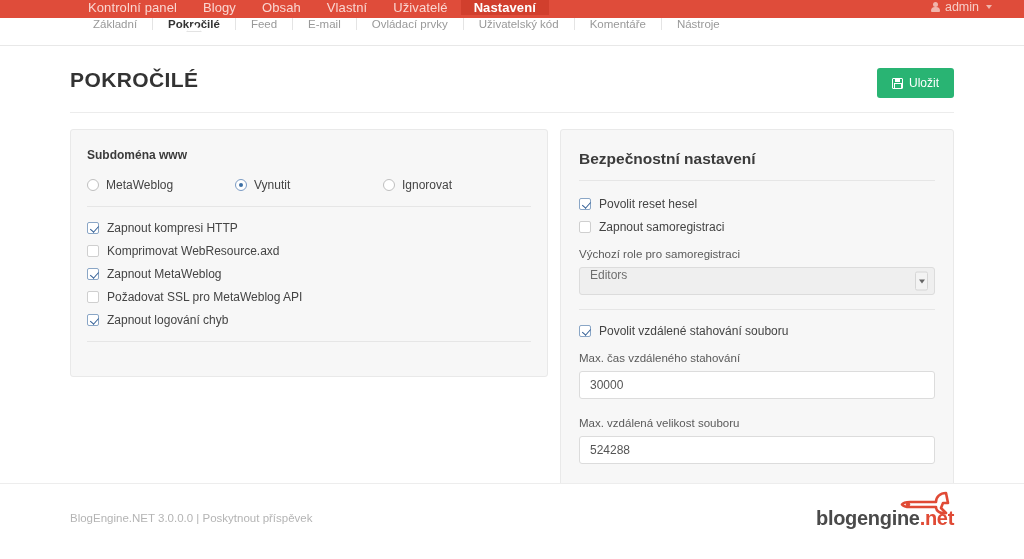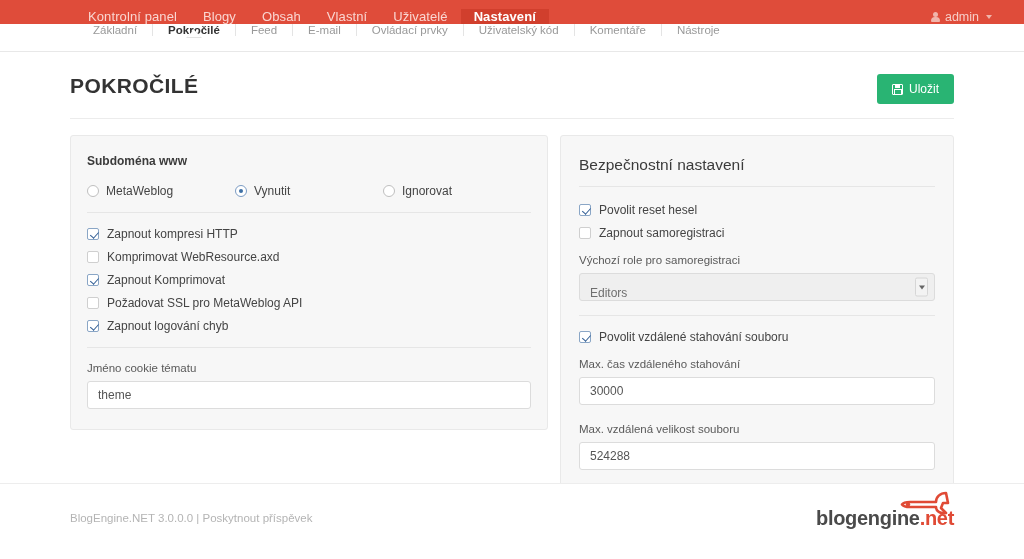--- a/index.html
+++ b/index.html
@@ -6,24 +6,24 @@
   html, body {
     margin: 0; padding: 0;
     width: 1024px; height: 559px;
     background: #ffffff;
     font-family: "Liberation Sans", sans-serif;
     overflow: hidden;
   }
 
   
   .topnav {
-    height: 24px;
+    height: 18px;
     background: #df4c3a;
     display: flex;
-    align-items: flex-end;
+    align-items: flex-start;
     position: relative;
   }
   .topnav-items { display: flex; align-items: stretch; margin-left: 75px; }
   .topnav-item {
     display: flex; align-items: center;
     padding: 0 13px;
     color: #fad6d1;
     font-size: 13px;
     letter-spacing: .1px;
     cursor: pointer;
@@ -183,21 +183,21 @@
   .panel-heading-small {
     font-size: 12px;
     font-weight: bold;
     color: #3b3b3b;
     margin: 0 0 16px 0;
   }
   .panel-heading-large {
     font-size: 15.5px;
     color: #3b3b3b;
     margin: 4px 0 12px 0;
-    font-weight: normal;
+    font-weight: bold;
   }
   .divider {
     height: 1px;
     background: #e6e6e6;
     margin: 14px 0;
   }
   .divider-heading { margin: 0 0 16px 0; }
 
   
   .radio-row {
@@ -282,21 +282,21 @@
   .select-box {
     width: 100%;
     height: 28px;
     background: #efefef;
     border: 1px solid #dcdcdc;
     border-radius: 3px;
     padding: 0 10px;
     font-size: 12px;
     color: #6e6e6e;
     display: flex;
-    align-items: flex-end;
+    align-items: flex-start;
     position: relative;
     cursor: pointer;
   }
   .select-arrow {
     position: absolute;
     right: 6px;
     top: 50%;
     transform: translateY(-50%);
     width: 13px; height: 19px;
     background: #f3f3f3;
@@ -446,38 +446,34 @@
         <label class="check-row">
           <span class="check-mark checked"></span>
           <span>Zapnout kompresi HTTP</span>
         </label>
         <label class="check-row">
           <span class="check-mark"></span>
           <span>Komprimovat WebResource.axd</span>
         </label>
         <label class="check-row">
           <span class="check-mark checked"></span>
-          <span>Zapnout Komprimovat</span>
+          <span>Zapnout MetaWeblog</span>
         </label>
         <label class="check-row">
           <span class="check-mark"></span>
           <span>Požadovat SSL pro MetaWeblog API</span>
         </label>
         <label class="check-row">
           <span class="check-mark checked"></span>
           <span>Zapnout logování chyb</span>
         </label>
       </div>
 
       <div class="divider"></div>
 
-      <div>
-        <label class="field-label">Jméno cookie tématu</label>
-        <input class="text-input" type="text" value="theme" style="">
-      </div>
     </div>
   </div>
 
   <div class="col">
     <div class="panel panel-right">
       <div class="panel-heading-large">Bezpečnostní nastavení</div>
       <div class="divider divider-heading"></div>
 
       <label class="check-row">
         <span class="check-mark checked"></span>

